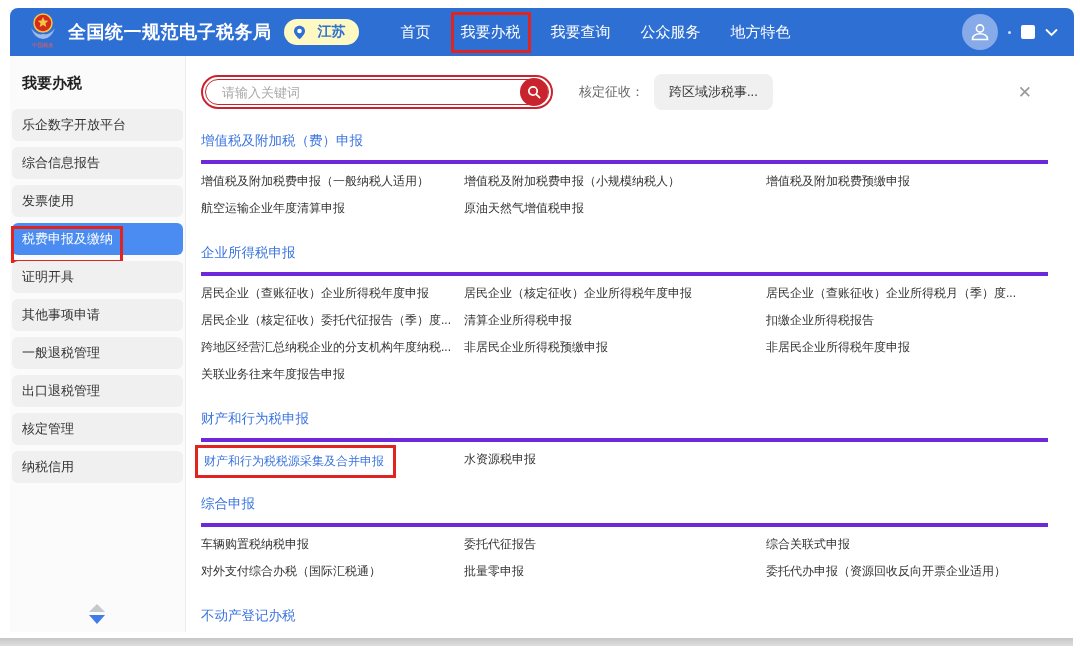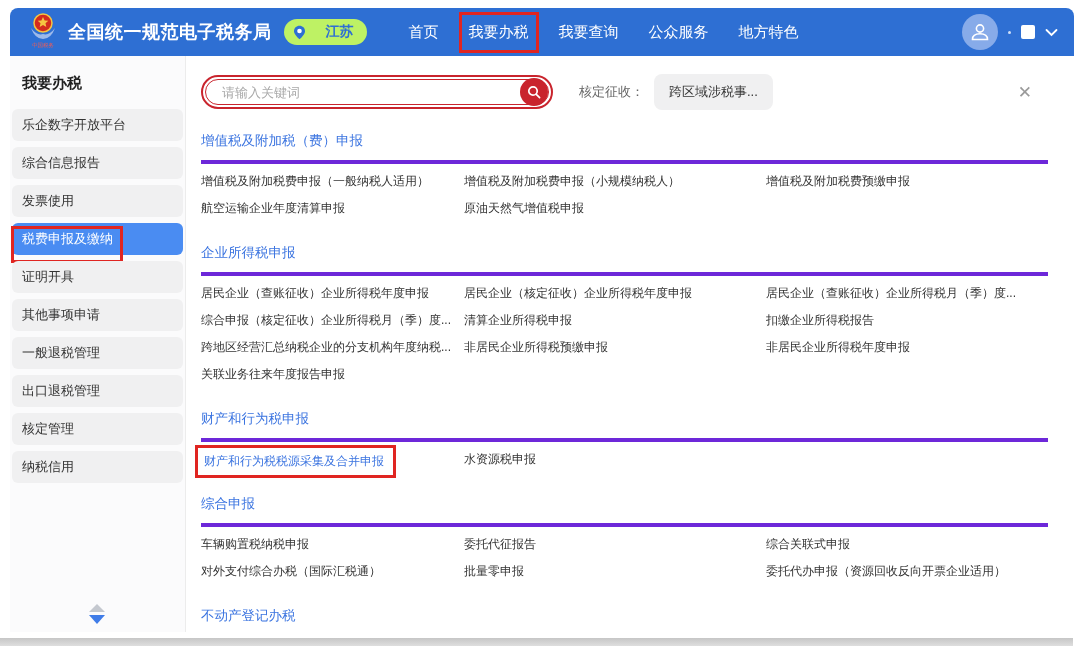--- a/index.html
+++ b/index.html
@@ -15,22 +15,22 @@
   
   .header{
     position:absolute;left:10px;top:8px;width:1064px;height:48px;
     background:var(--header-bg);border-radius:8px 8px 0 0;
     display:flex;align-items:center;padding:0 16px;
   }
   .logo{width:34px;height:40px;flex:0 0 auto;display:flex;flex-direction:column;align-items:center;}
   .logo .cap{font-size:6px;color:#ff5a4d;line-height:6px;white-space:nowrap;transform:scale(.9);}
   .app-title{color:#fff;font-size:18px;font-weight:bold;margin-left:8px;white-space:nowrap;letter-spacing:.5px;}
   .region-pill{
-    margin-left:12px;height:26px;background:#bef264;border-radius:14px;
-    display:flex;align-items:center;gap:20px;padding:0 13px 0 9px;
+    margin-left:12px;height:26px;background:#fef9c3;border-radius:14px;
+    display:flex;align-items:center;gap:12px;padding:0 13px 0 9px;
     color:var(--header-bg);font-size:14px;font-weight:bold;cursor:pointer;
   }
   .main-nav{display:flex;align-items:center;gap:30px;margin-left:42px;}
   .nav-item{color:#fff;font-size:15px;white-space:nowrap;cursor:pointer;padding:2px 0;}
   .nav-item.annotated{border:3px solid var(--annotation-red);padding:8px 7px;margin:0 -10px;}
   .user-group{margin-left:auto;display:flex;align-items:center;gap:10px;}
   .avatar{width:36px;height:36px;border-radius:50%;background:#87abe9;display:flex;align-items:center;justify-content:center;}
   .tiny-dot{width:3px;height:3px;border-radius:50%;background:#cfe0f8;}
   .name-block{width:14px;height:14px;background:#fff;border-radius:2px;}
   
@@ -188,21 +188,21 @@
           <div class="grid-item"><span>航空运输企业年度清算申报</span></div>
           <div class="grid-item"><span>原油天然气增值税申报</span></div>
         </div>
       </section>
       <section class="section">
         <div class="section-heading">企业所得税申报</div>
         <div class="section-grid">
           <div class="grid-item"><span>居民企业（查账征收）企业所得税年度申报</span></div>
           <div class="grid-item"><span>居民企业（核定征收）企业所得税年度申报</span></div>
           <div class="grid-item"><span>居民企业（查账征收）企业所得税月（季）度...</span></div>
-          <div class="grid-item"><span>综合申报（核定征收）企业所得税月（季）度...</span></div>
+          <div class="grid-item"><span>居民企业（核定征收）委托代征报告（季）度...</span></div>
           <div class="grid-item"><span>清算企业所得税申报</span></div>
           <div class="grid-item"><span>扣缴企业所得税报告</span></div>
           <div class="grid-item"><span>跨地区经营汇总纳税企业的分支机构年度纳税...</span></div>
           <div class="grid-item"><span>非居民企业所得税预缴申报</span></div>
           <div class="grid-item"><span>非居民企业所得税年度申报</span></div>
           <div class="grid-item"><span>关联业务往来年度报告申报</span></div>
         </div>
       </section>
       <section class="section">
         <div class="section-heading">财产和行为税申报</div>

